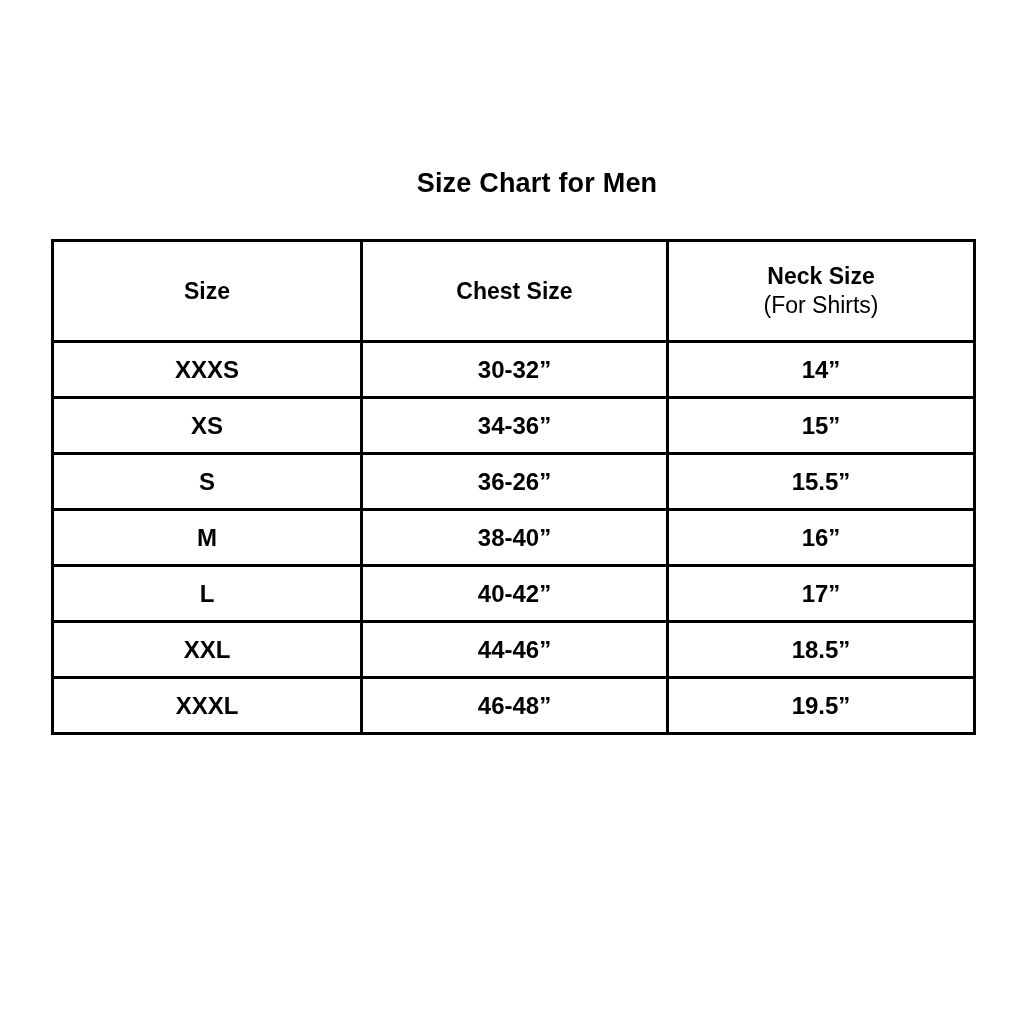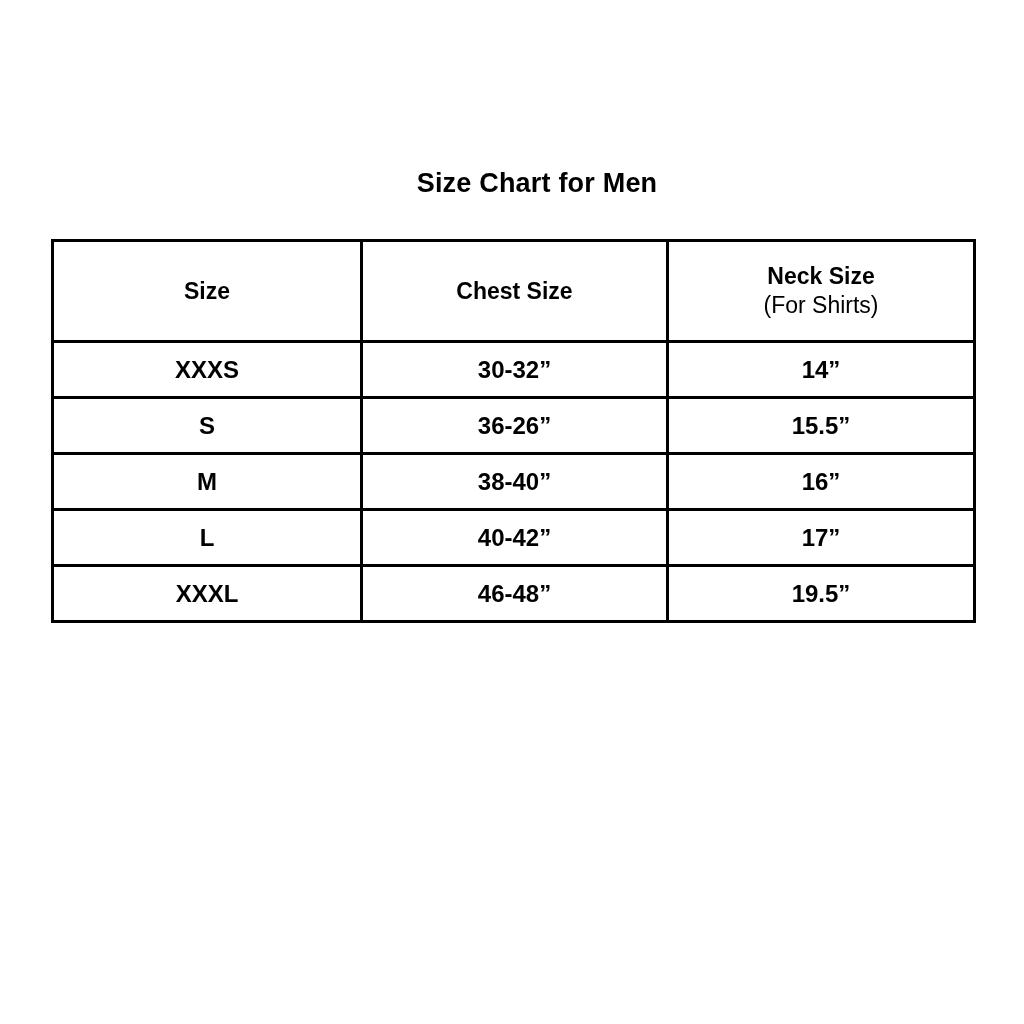--- a/index.html
+++ b/index.html
@@ -97,35 +97,45 @@
           </th>
         </tr>
       </thead>
       <tbody>
         <tr>
           <td>XXXS</td>
           <td>30-32”</td>
           <td>14”</td>
         </tr>
         <tr>
+          <td>XS</td>
+          <td>34-36”</td>
+          <td>15”</td>
+        </tr>
+        <tr>
           <td>S</td>
           <td>36-26”</td>
           <td>15.5”</td>
         </tr>
         <tr>
           <td>M</td>
           <td>38-40”</td>
           <td>16”</td>
         </tr>
         <tr>
           <td>L</td>
           <td>40-42”</td>
           <td>17”</td>
         </tr>
         <tr>
+          <td>XXL</td>
+          <td>44-46”</td>
+          <td>18.5”</td>
+        </tr>
+        <tr>
           <td>XXXL</td>
           <td>46-48”</td>
           <td>19.5”</td>
         </tr>
       </tbody>
     </table>
   </div>
 
 </div>
 

